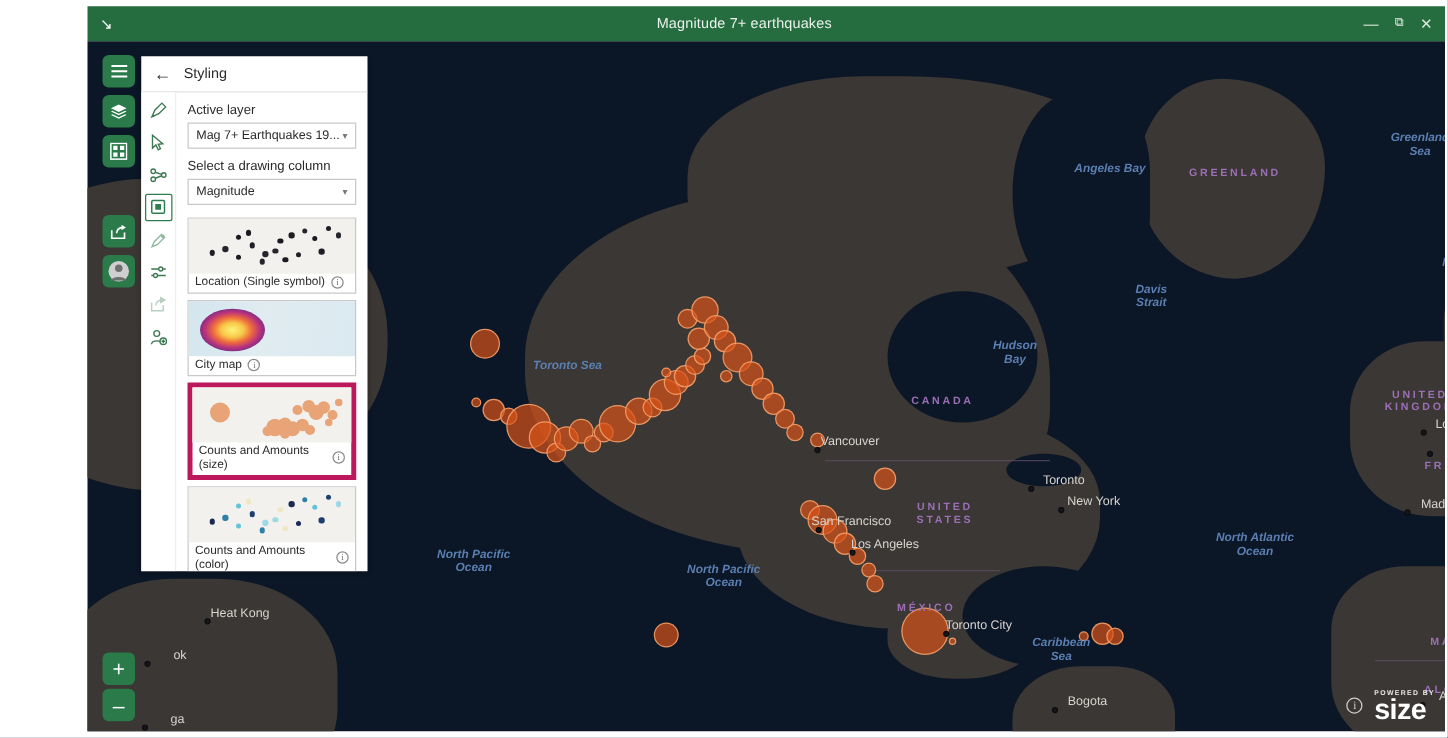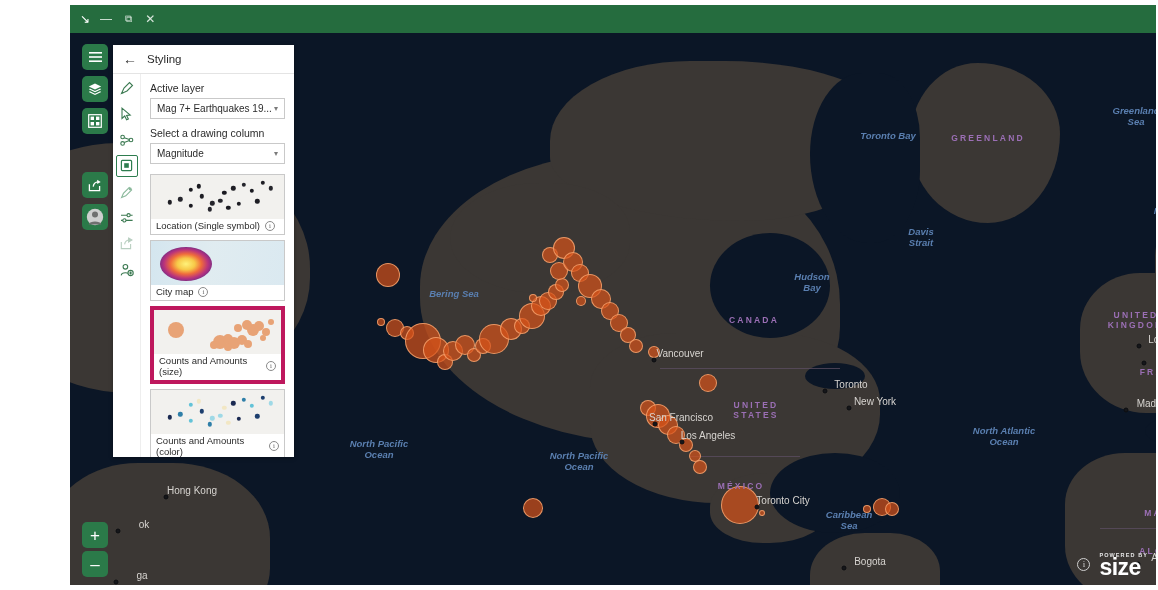--- a/index.html
+++ b/index.html
@@ -226,20 +226,21 @@
     width: 0; height: 0;
   }
 </style>
 </head>
 <body>
 
 <div id="app">
 
   <div class="titlebar">
     <div class="tb-left">↘</div>
+    <div class="tb-title">Magnitude 7+ earthquakes</div>
     <div class="tb-ctrls">
       <span>—</span>
       <span style="font-size:10px">⧉</span>
       <span>✕</span>
     </div>
   </div>
 
   <div class="map">
 
     <div class="landmass" style="left:350px;top:120px;width:420px;height:290px;border-radius:48% 42% 38% 55%/46% 52% 40% 50%;"></div>
@@ -309,40 +310,40 @@
         <div class="quake" style="left: 625px; top: 423px; width: 12px; height: 12px;"></div>
         <div class="quake" style="left: 630px; top: 434px; width: 14px; height: 14px;"></div>
         <div class="quake" style="left: 670px; top: 472px; width: 38px; height: 38px;"></div>
         <div class="quake" style="left: 692px; top: 480px; width: 6px; height: 6px;"></div>
         <div class="quake" style="left: 797px; top: 476px; width: 8px; height: 8px;"></div>
         <div class="quake" style="left: 812px; top: 474px; width: 18px; height: 18px;"></div>
         <div class="quake" style="left: 822px; top: 476px; width: 14px; height: 14px;"></div>
       </div>
     <div id="label-layer">
         <div class="lbl lbl-water" style="left: 818px; top: 103px;">
-          <div>Toronto Bay</div>
+          <div>Angeles Bay</div>
         </div>
         <div class="lbl lbl-water" style="left: 1066px; top: 84px;">
           <div>Greenland</div>
           <div>Sea</div>
         </div>
         <div class="lbl lbl-water" style="left: 1108px; top: 184px;">
           <div>Norwegian</div>
           <div>Sea</div>
         </div>
         <div class="lbl lbl-water" style="left: 851px; top: 205px;">
           <div>Davis</div>
           <div>Strait</div>
         </div>
         <div class="lbl lbl-water" style="left: 742px; top: 250px;">
           <div>Hudson</div>
           <div>Bay</div>
         </div>
         <div class="lbl lbl-water" style="left: 384px; top: 261px;">
-          <div>Bering Sea</div>
+          <div>Toronto Sea</div>
         </div>
         <div class="lbl lbl-water" style="left: 309px; top: 417px;">
           <div>North Pacific</div>
           <div>Ocean</div>
         </div>
         <div class="lbl lbl-water" style="left: 509px; top: 429px;">
           <div>North Pacific</div>
           <div>Ocean</div>
         </div>
         <div class="lbl lbl-water" style="left: 934px; top: 404px;">
@@ -406,21 +407,21 @@
         <div class="lbl lbl-city" style="left: 1094px; top: 525px;">
           <div>Accra</div>
         </div>
         <div class="lbl lbl-city" style="left: 1095px; top: 307px;">
           <div>London</div>
         </div>
         <div class="lbl lbl-city" style="left: 1082px; top: 371px;">
           <div>Madrid</div>
         </div>
         <div class="lbl lbl-city" style="left: 122px; top: 458px;">
-          <div>Hong Kong</div>
+          <div>Heat Kong</div>
         </div>
         <div class="lbl lbl-city" style="left: 74px; top: 492px;">
           <div>ok</div>
         </div>
         <div class="lbl lbl-city" style="left: 72px; top: 543px;">
           <div>ga</div>
         </div>
         <div class="city-dot" style="left: 584px; top: 327px;"></div>
         <div class="city-dot" style="left: 755px; top: 358px;"></div>
         <div class="city-dot" style="left: 779px; top: 375px;"></div>

